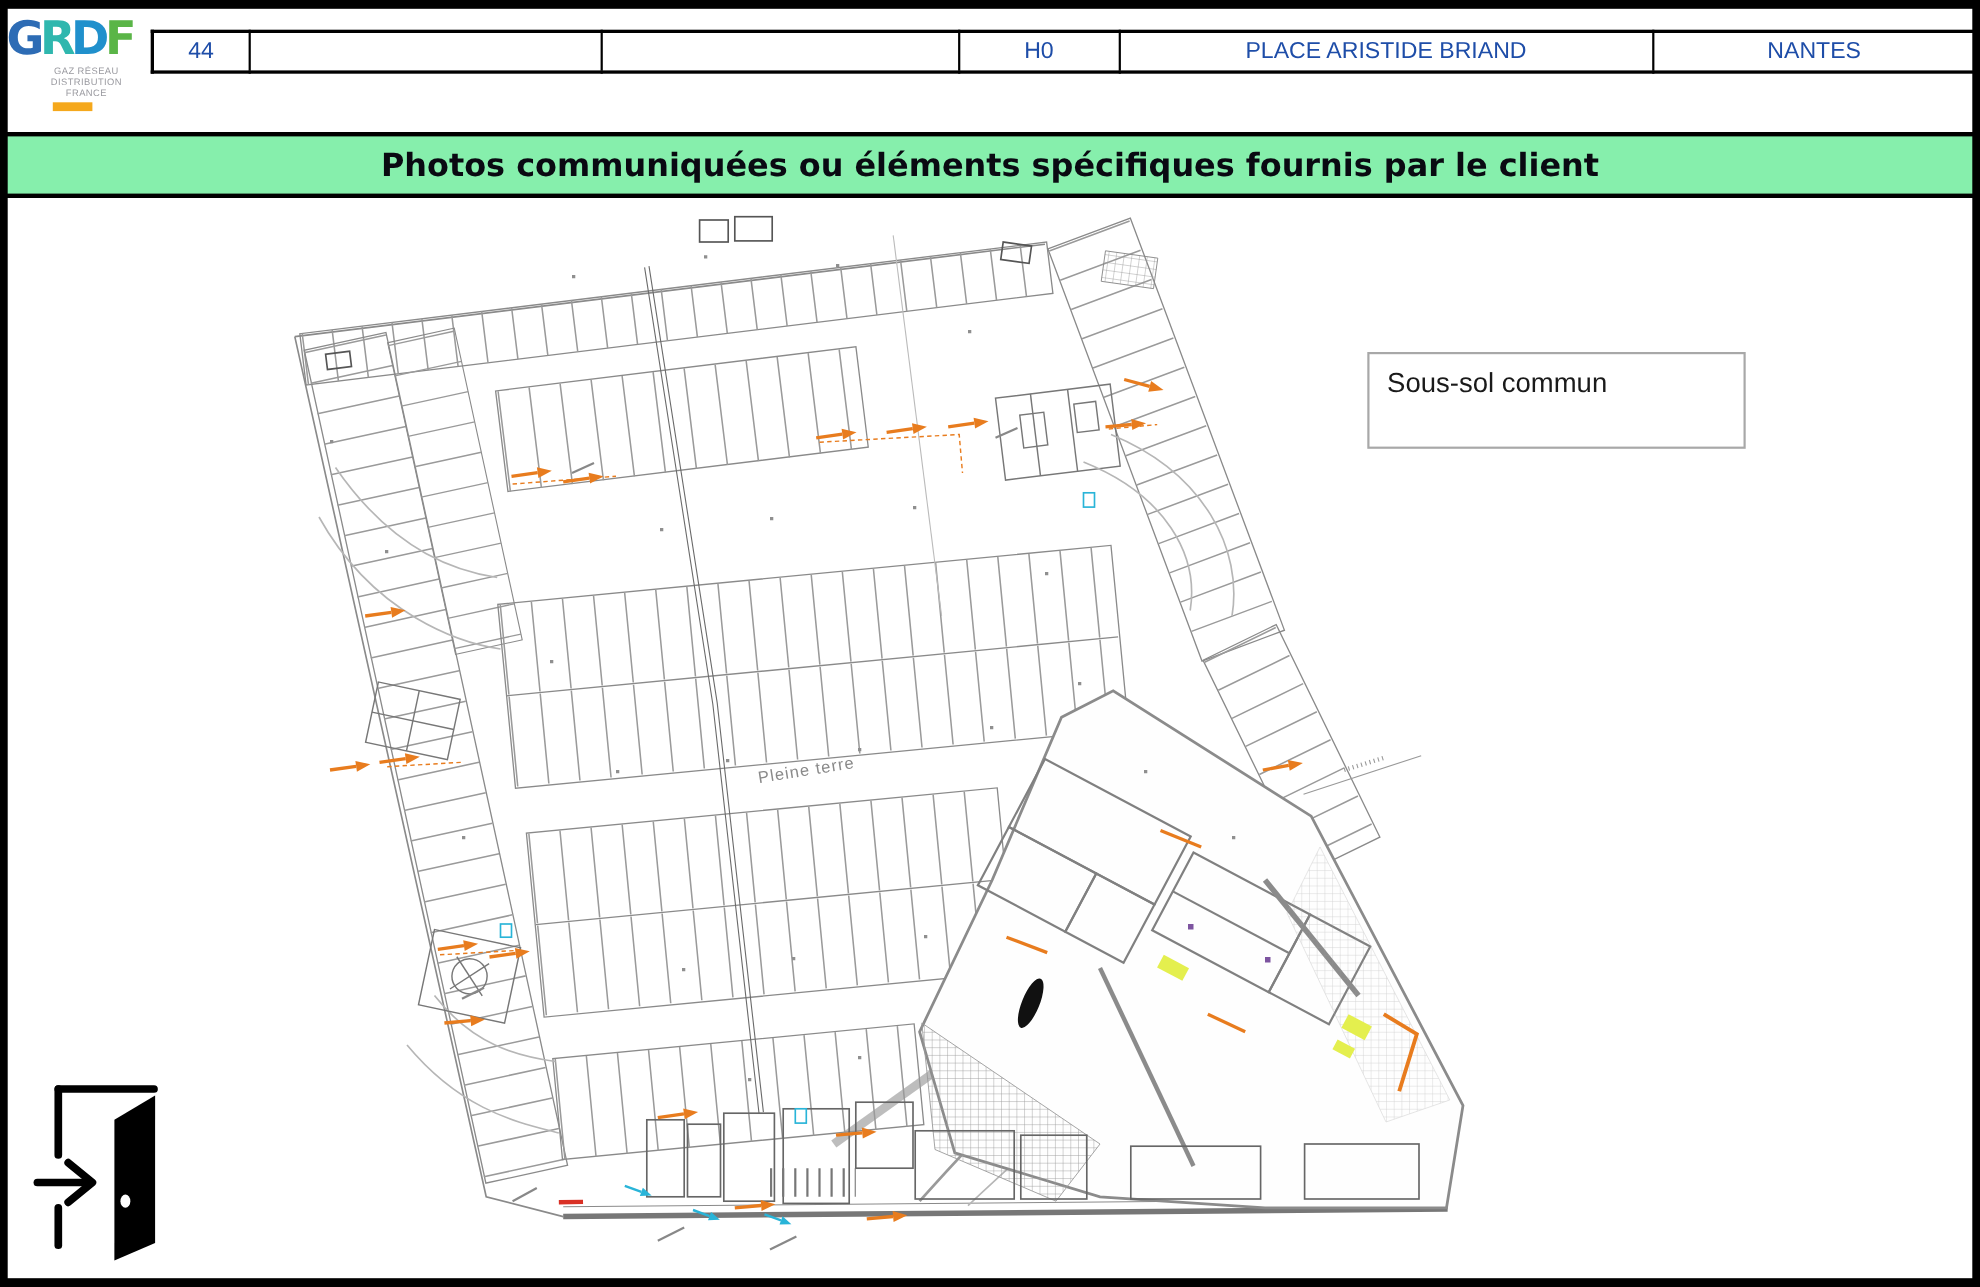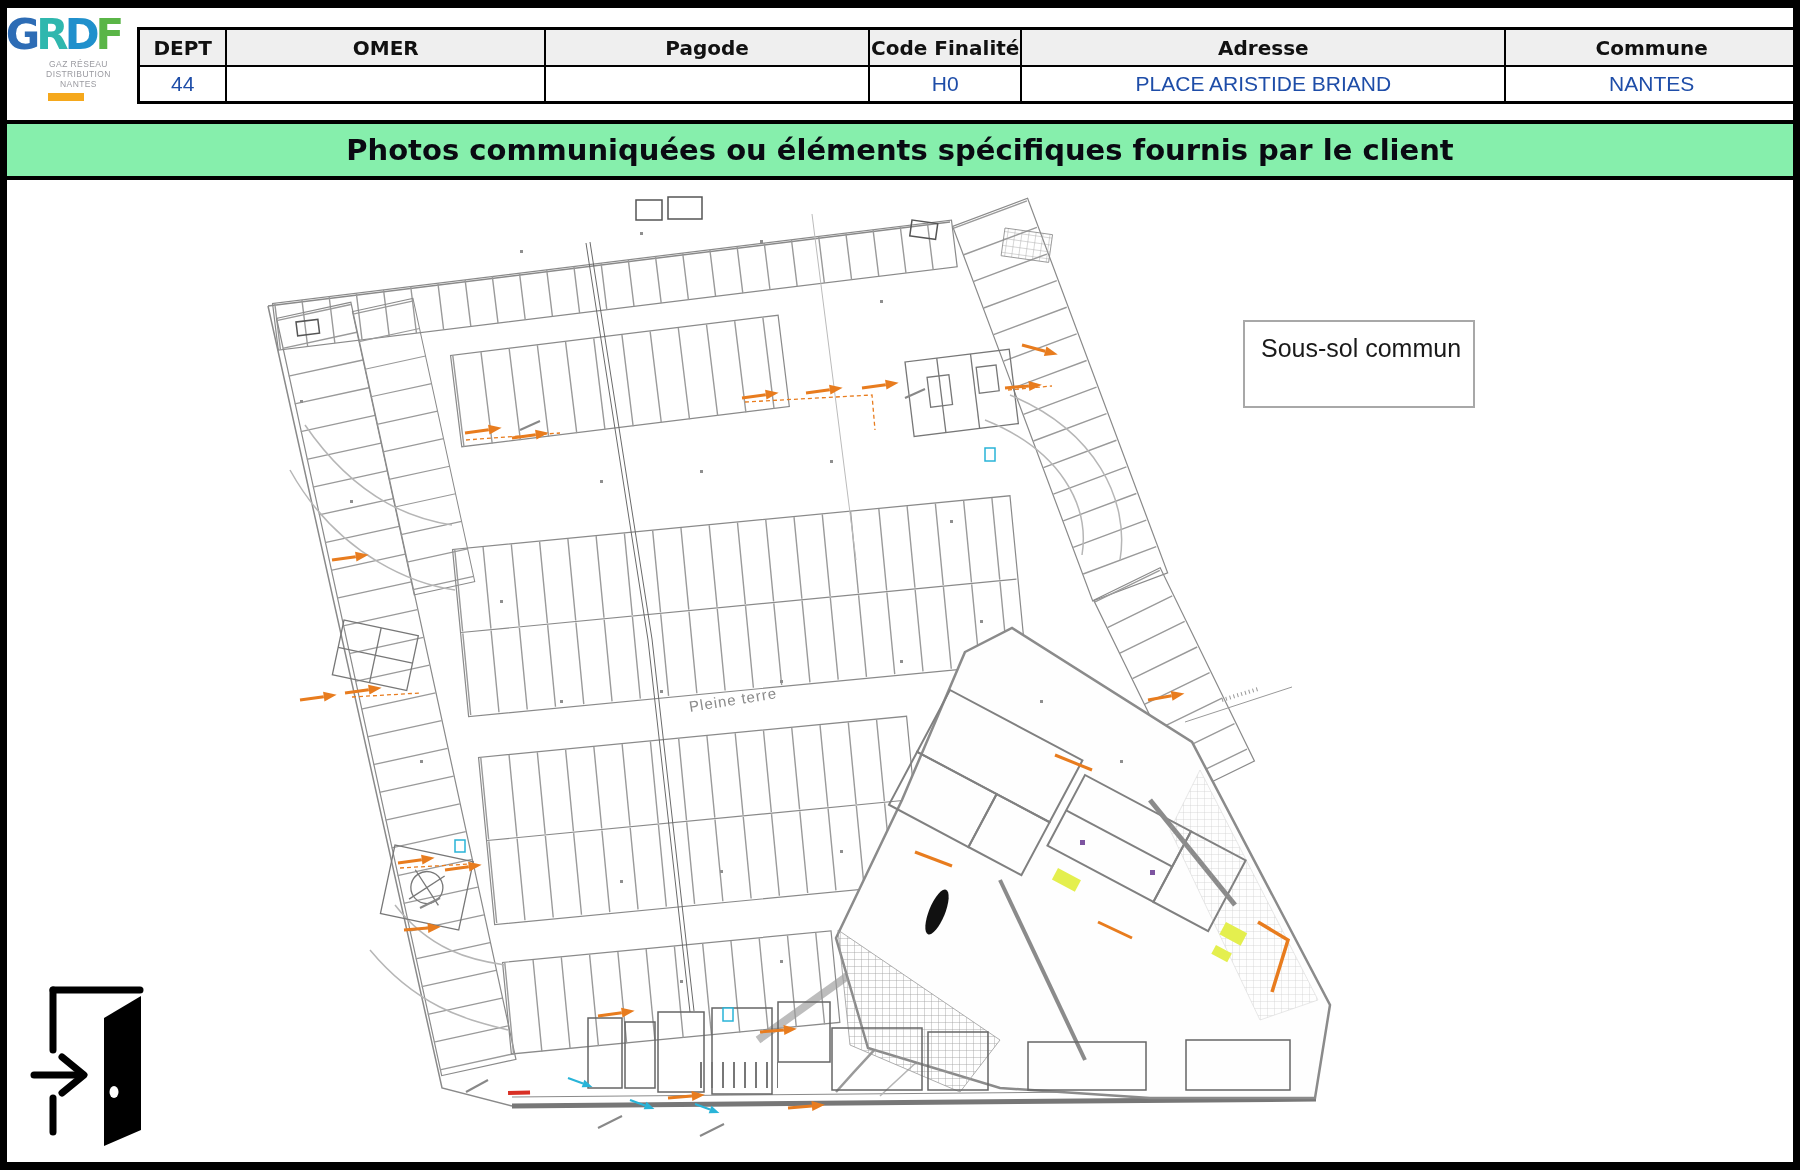--- a/index.html
+++ b/index.html
@@ -33,63 +33,55 @@
   
   .banner{position:absolute;left:0;top:120px;width:1800px;height:52px;background:#86efac;
         border-top:4px solid #000;border-bottom:4px solid #000;z-index:5;
         display:flex;align-items:center;justify-content:center;}
   .banner span{font-family:"DejaVu Sans",sans-serif;font-weight:bold;font-size:29px;color:#0a0a12;}
 
   
   .main{position:absolute;left:0;top:180px;width:1800px;height:982px;background:#fff;}
   svg.plan{position:absolute;left:0;top:0;}
 
-  .caption-box{position:absolute;left:1243px;top:140px;width:232px;height:88px;
+  .caption-box{position:absolute;left:1243px;top:140px;width:344px;height:88px;
         border:2px solid #a8a8a8;box-sizing:border-box;background:#fff;}
   .caption-box span{display:block;margin:12px 0 0 16px;font-size:25px;color:#1a1a1a;}
 
   .door{position:absolute;left:26px;top:800px;width:122px;height:168px;}
 </style>
 </head>
 <body>
 
 <div class="page">
 
   <div class="edge top"></div>
   <div class="edge bottom"></div>
   <div class="edge left"></div>
   <div class="edge right"></div>
 
   <div class="logo">
     <div class="logo-letters"><span class="lg-g">G</span><span class="lg-r">R</span><span class="lg-d">D</span><span class="lg-f">F</span></div>
     <div class="logo-sub">
       <div>GAZ RÉSEAU</div>
-      <div>DISTRIBUTION NANTES</div>
+      <div>DISTRIBUTION FRANCE</div>
     </div>
     <div class="logo-bar"></div>
   </div>
 
   <table class="meta">
     <colgroup>
       <col style="width:88px">
         <col style="width:320px">
         <col style="width:325px">
       <col style="width:146px">
         <col style="width:485px">
         <col style="width:294px">
     </colgroup>
     <tbody>
-        <tr>
-      <th>DEPT</th>
-      <th>OMER</th>
-      <th>Pagode</th>
-      <th>Code Finalité</th>
-      <th>Adresse</th>
-      <th>Commune</th>
-    </tr>
     <tr>
       <td>44</td>
       <td></td>
       <td></td>
       <td>H0</td>
       <td>PLACE ARISTIDE BRIAND</td>
       <td>NANTES</td>
     </tr>
   </tbody>
     </table>

